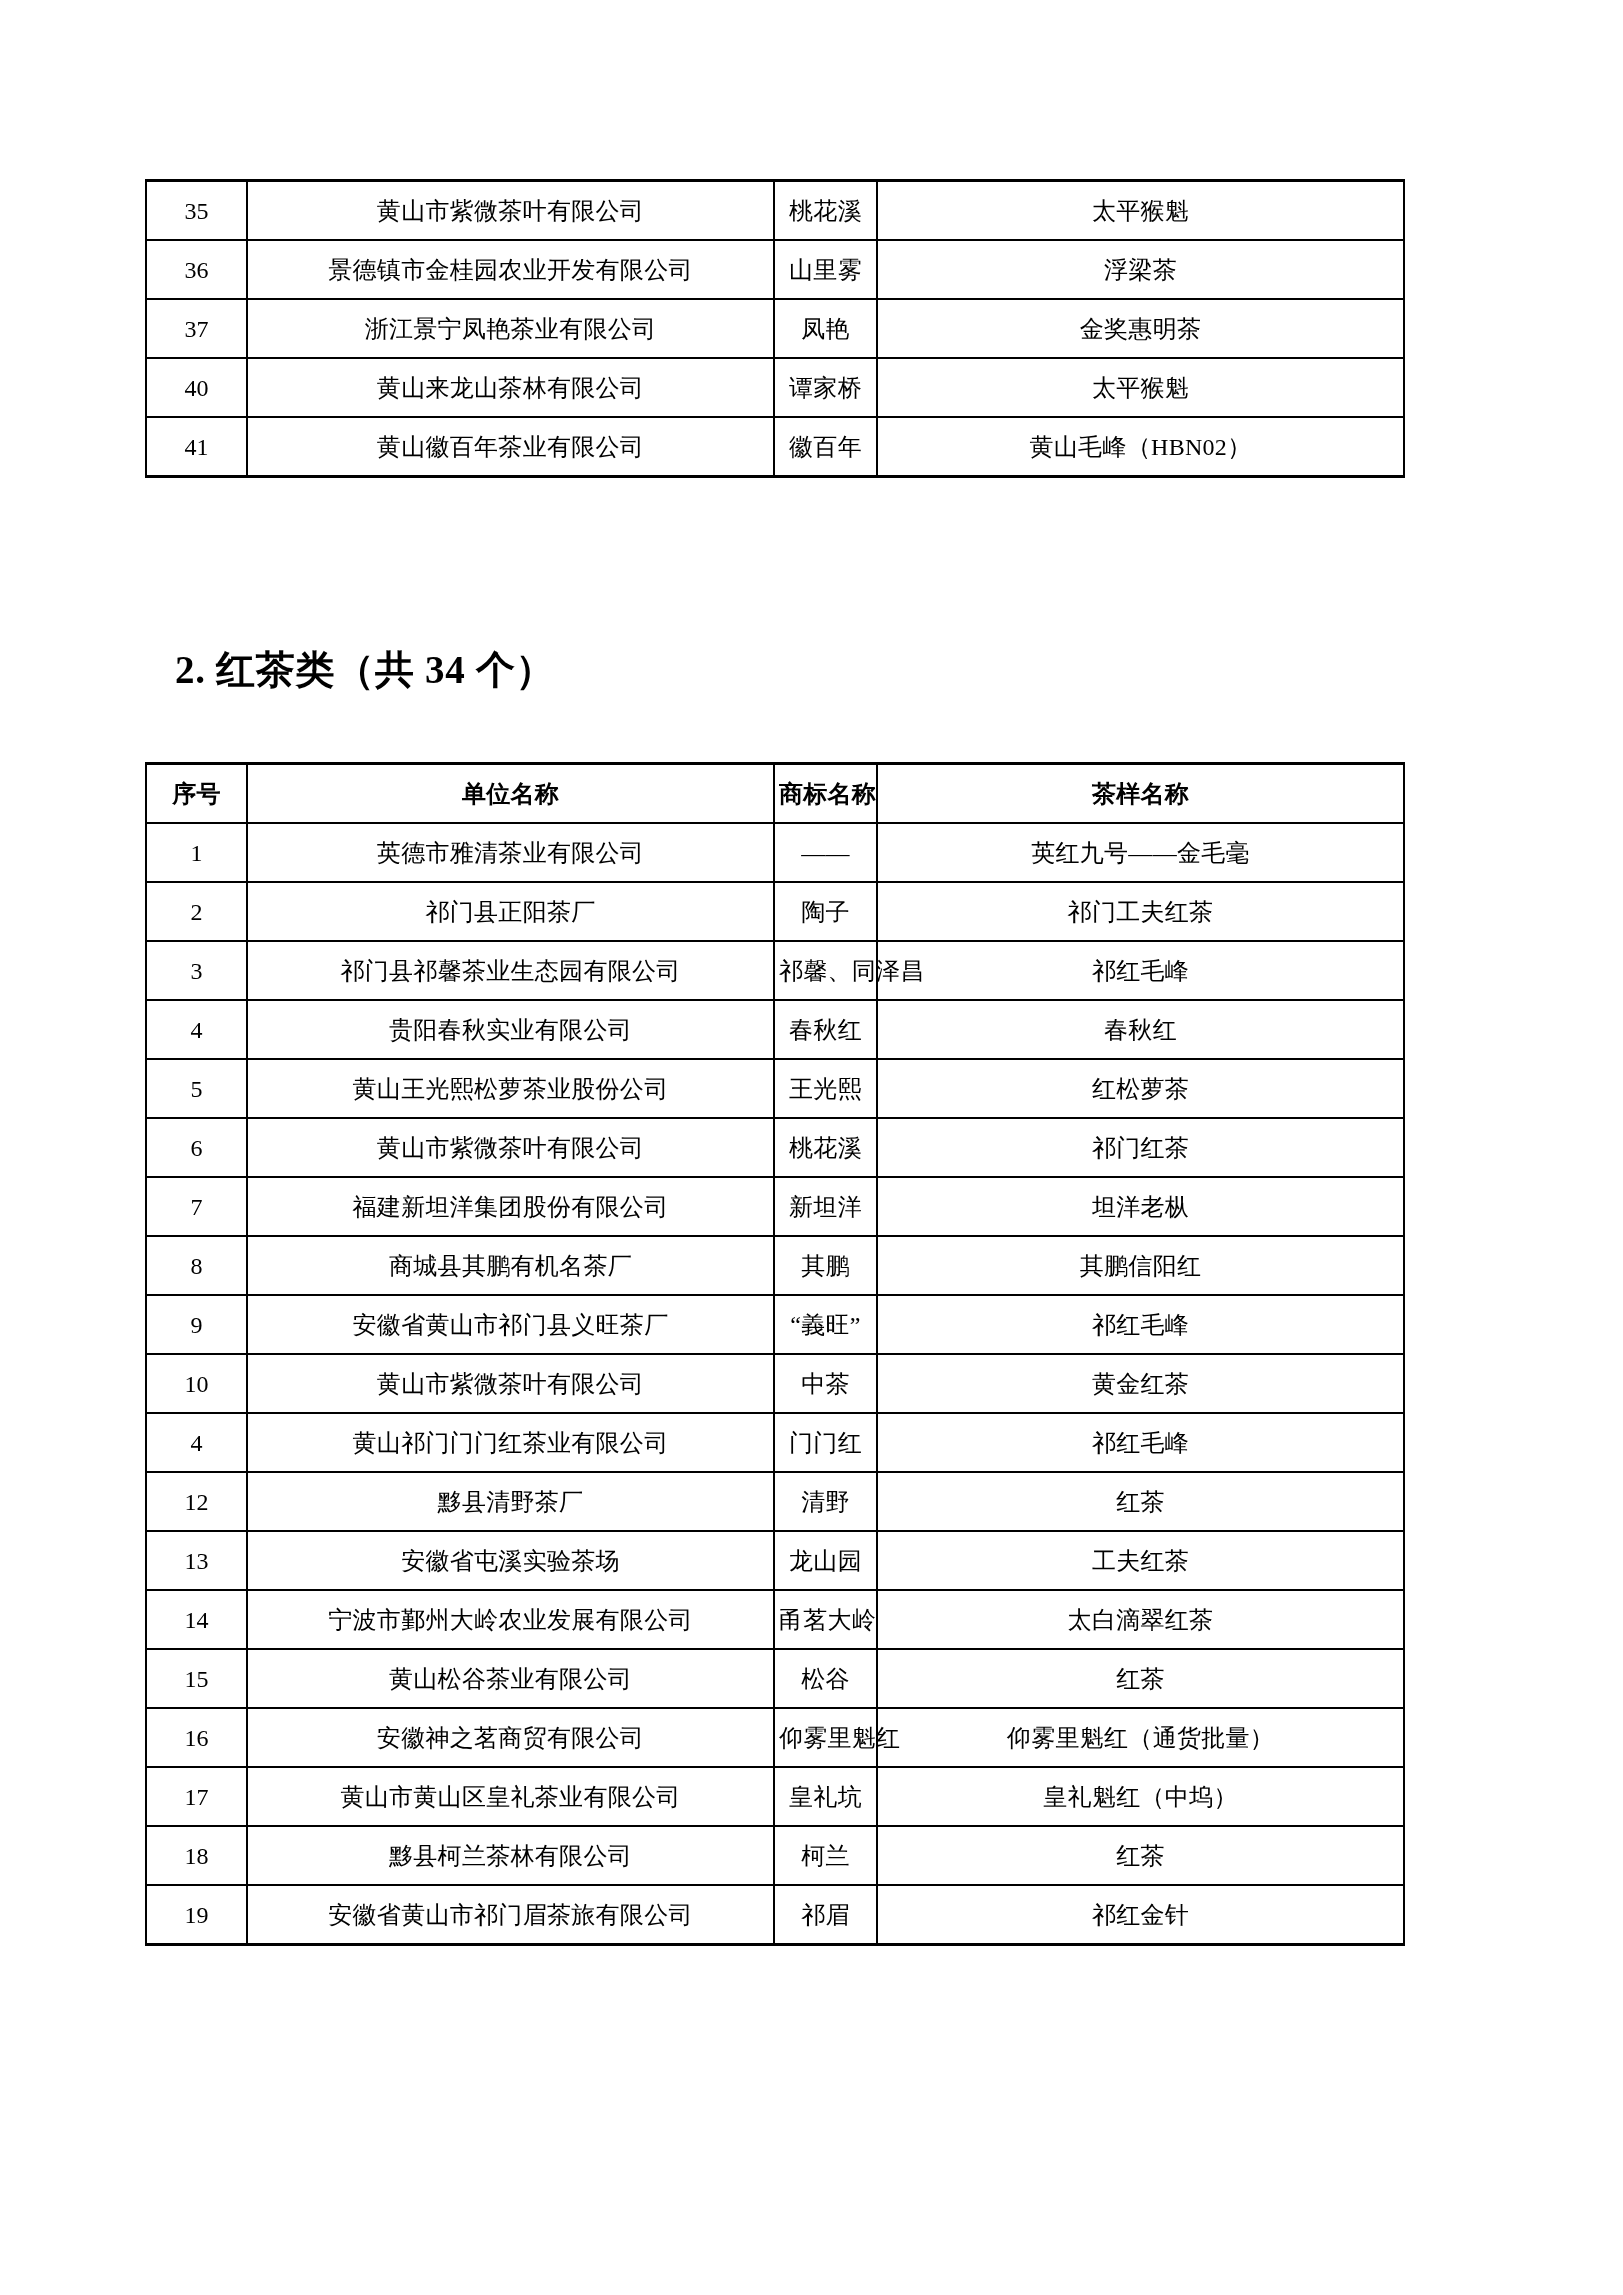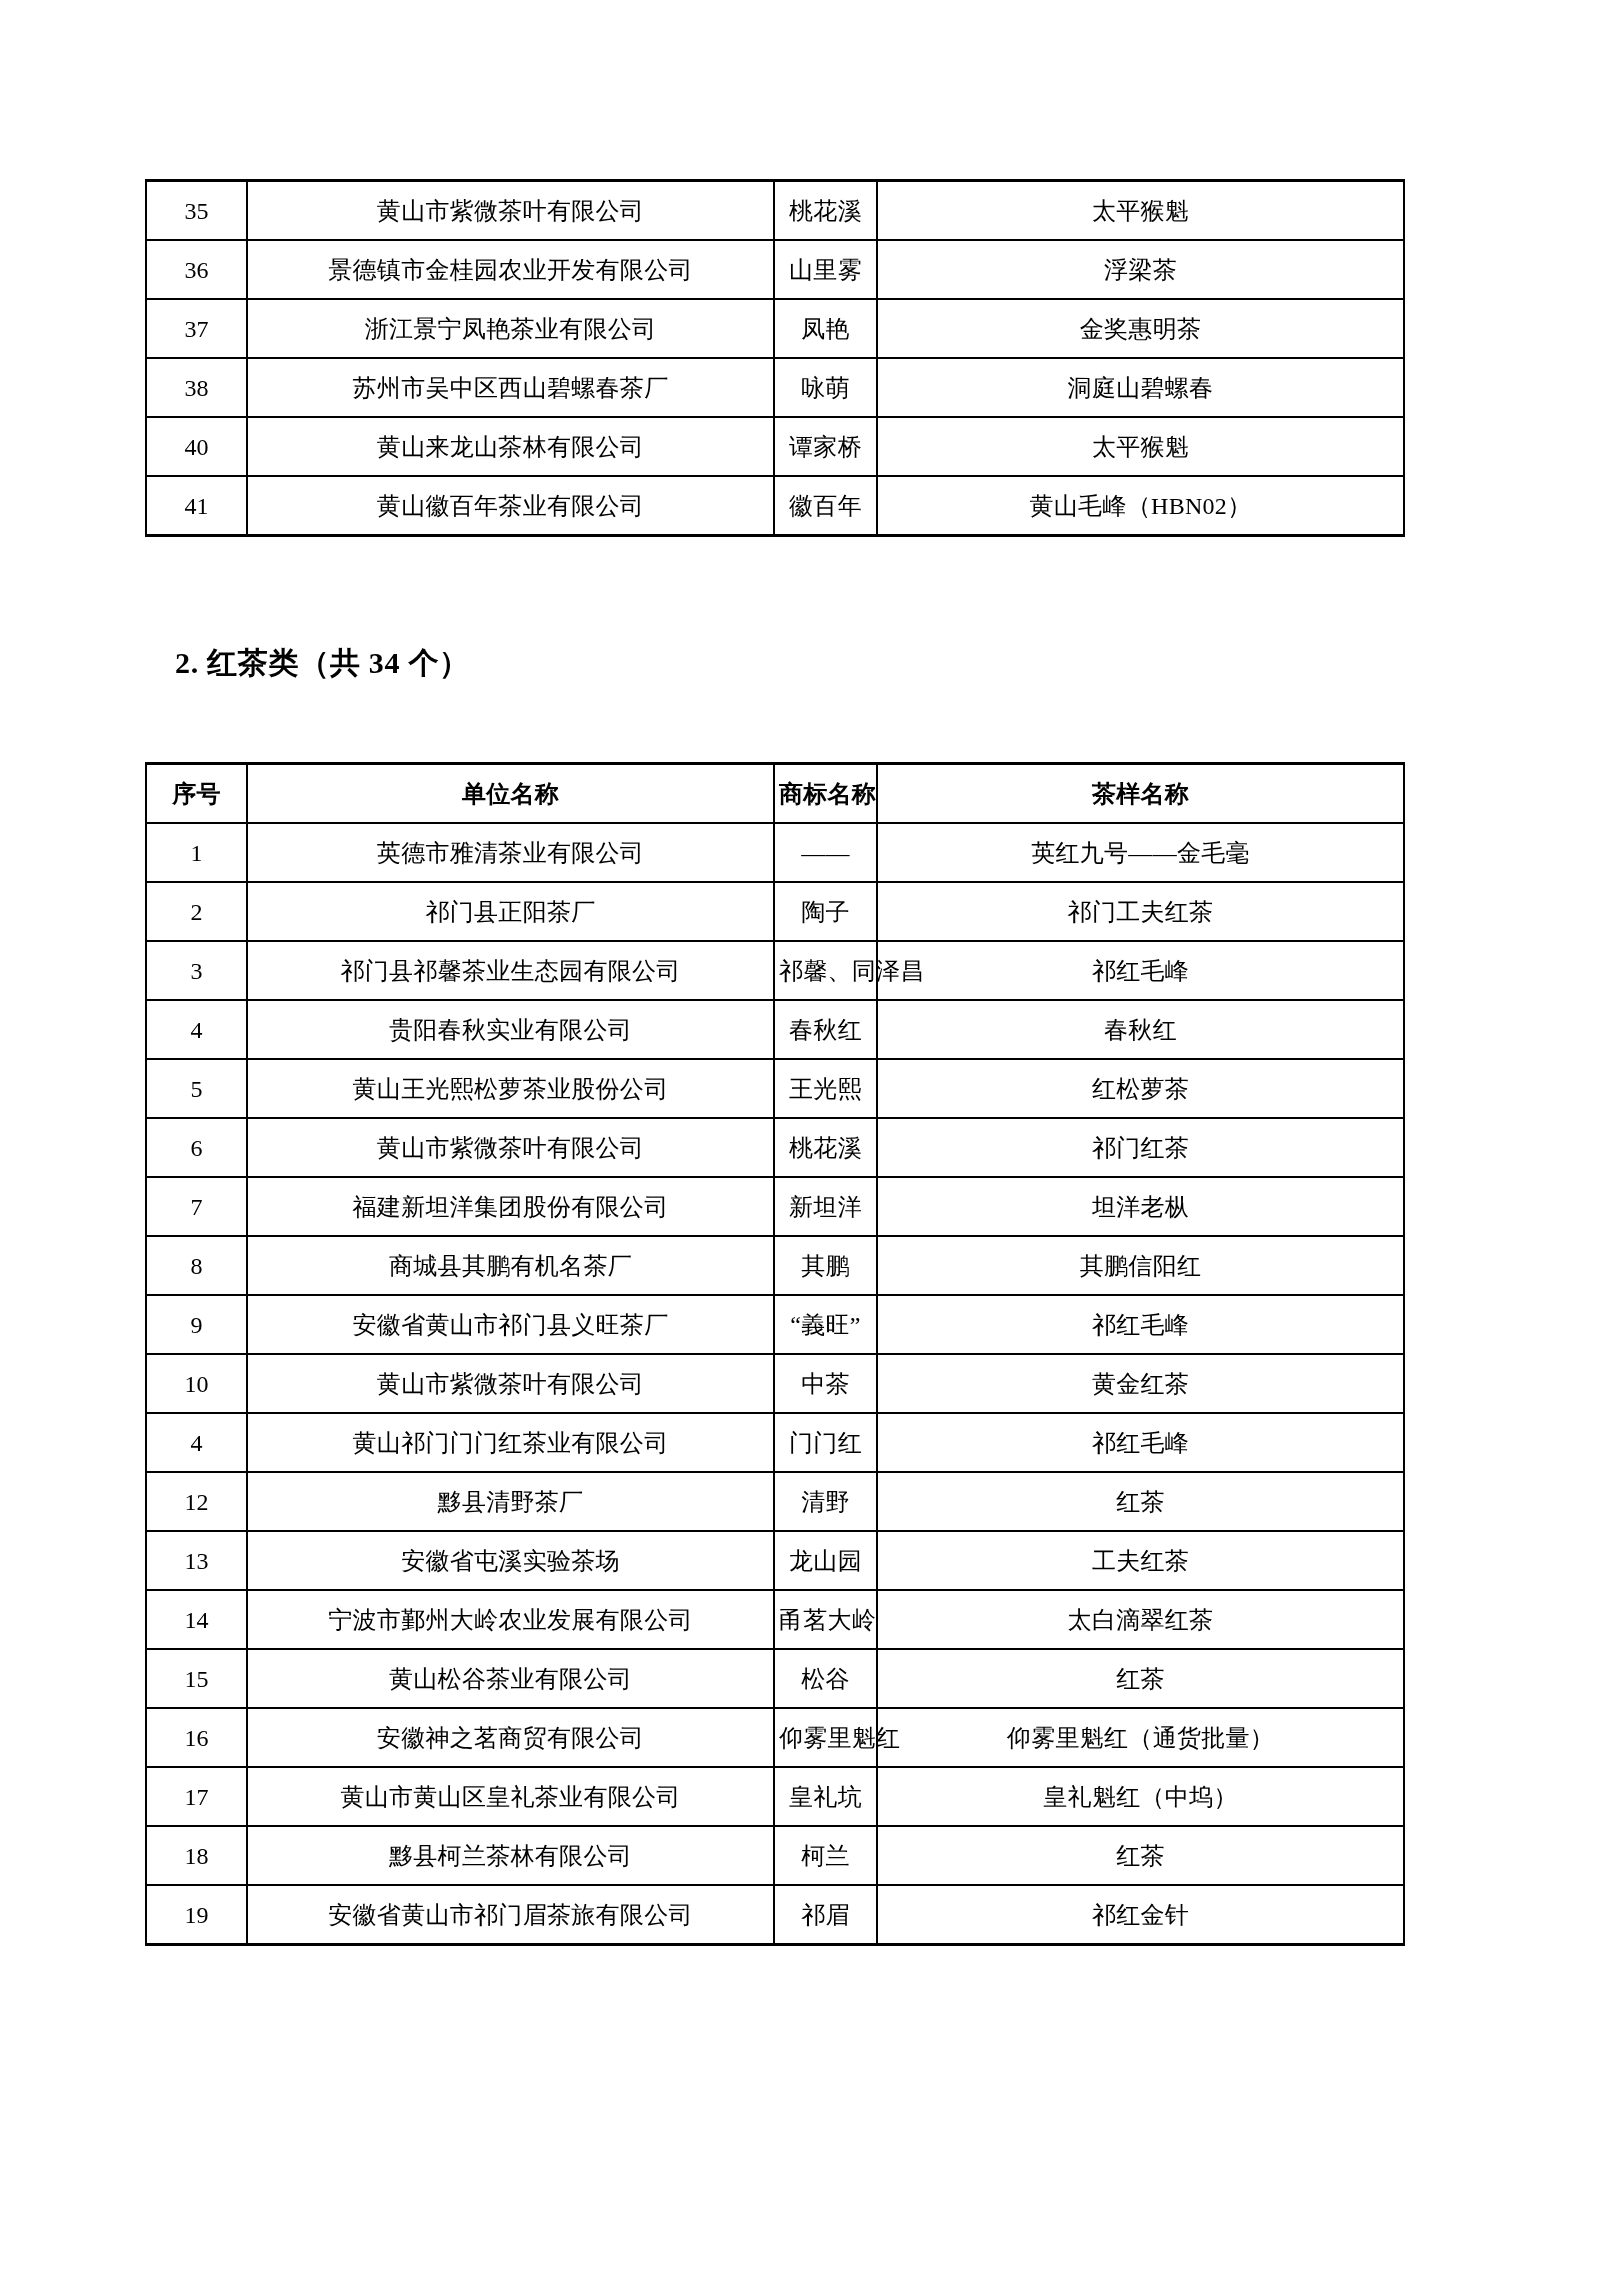--- a/index.html
+++ b/index.html
@@ -78,21 +78,21 @@
   table.doc-table td.cell-brand,
   table.doc-table td.cell-sample {
     font-family: "Liberation Serif", "DejaVu Serif", serif;
   }
 
   
   .section-heading {
     position: absolute;
     left: 175px;
     top: 643px;
-    font-size: 30px;
+    font-size: 39px;
     font-weight: bold;
     letter-spacing: 0.7px;
     font-family: "Liberation Serif", "DejaVu Serif", serif;
     white-space: nowrap;
   }
 </style>
 </head>
 <body>
 
 <div class="page">
@@ -118,26 +118,20 @@
             <td class="cell-brand">山里雾</td>
             <td class="cell-sample">浮梁茶</td>
           </tr>
           <tr>
             <td class="cell-idx">37</td>
             <td class="cell-unit">浙江景宁凤艳茶业有限公司</td>
             <td class="cell-brand">凤艳</td>
             <td class="cell-sample">金奖惠明茶</td>
           </tr>
           <tr>
-            <td class="cell-idx">38</td>
-            <td class="cell-unit">苏州市吴中区西山碧螺春茶厂</td>
-            <td class="cell-brand">咏萌</td>
-            <td class="cell-sample">洞庭山碧螺春</td>
-          </tr>
-          <tr>
             <td class="cell-idx">40</td>
             <td class="cell-unit">黄山来龙山茶林有限公司</td>
             <td class="cell-brand">谭家桥</td>
             <td class="cell-sample">太平猴魁</td>
           </tr>
           <tr>
             <td class="cell-idx">41</td>
             <td class="cell-unit">黄山徽百年茶业有限公司</td>
             <td class="cell-brand">徽百年</td>
             <td class="cell-sample">黄山毛峰（HBN02）</td>

